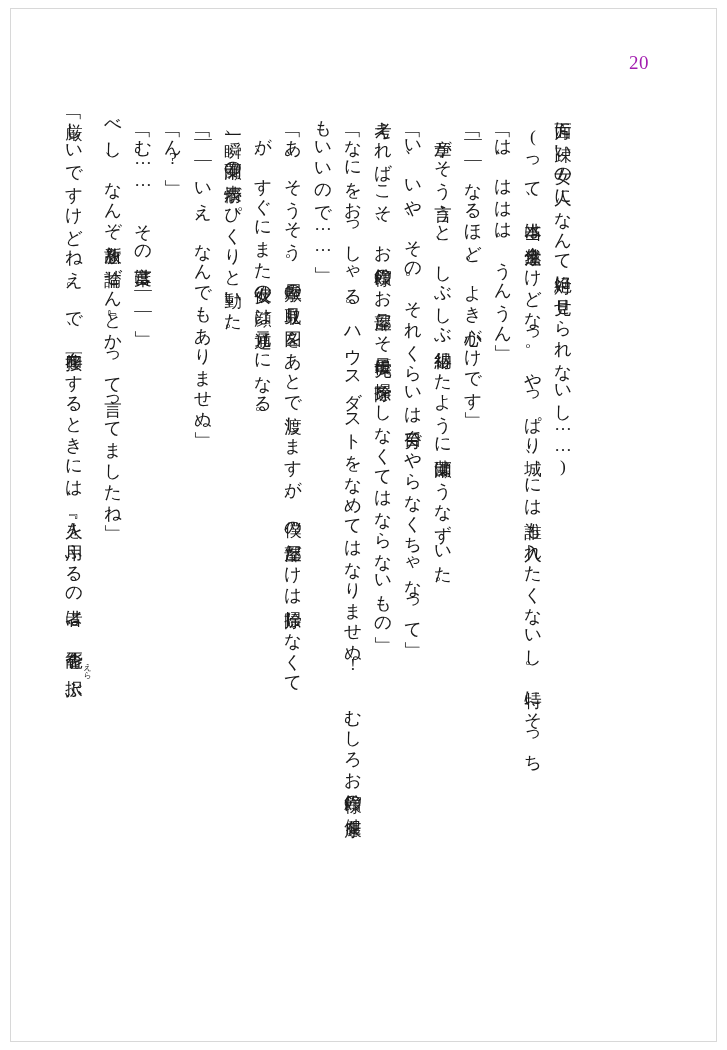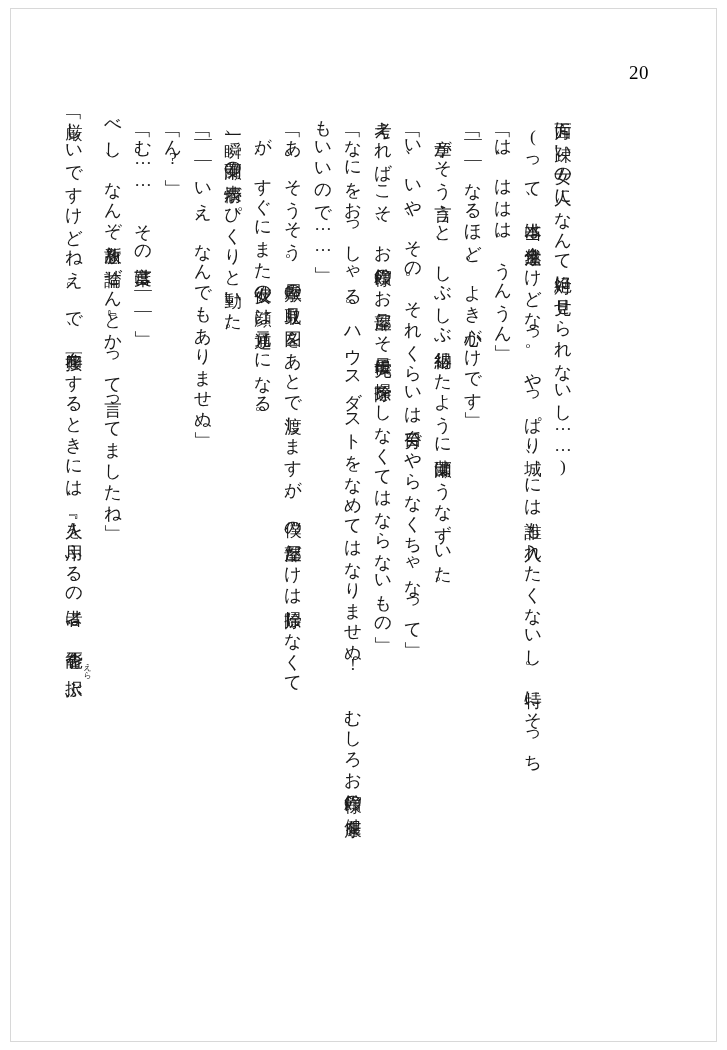--- a/index.html
+++ b/index.html
@@ -25,25 +25,25 @@
     left: 10px;
     top: 8px;
     width: 707px;
     height: 1034px;
     border: 1px solid #d8d8d8;
     box-sizing: border-box;
     pointer-events: none;
   }
   .page-number {
     position: absolute;
-    top: 62px;
+    top: 52px;
     right: 78px;
     font-size: 19px;
     font-family: "Liberation Serif", "DejaVu Serif", serif;
-    color: #000000;
+    color: #a21caf;
     letter-spacing: 0.5px;
   }
   
   .text-block {
     position: absolute;
     top: 108px;
     right: 66px;
     height: 860px;
     width: 600px;
     display: flex;

